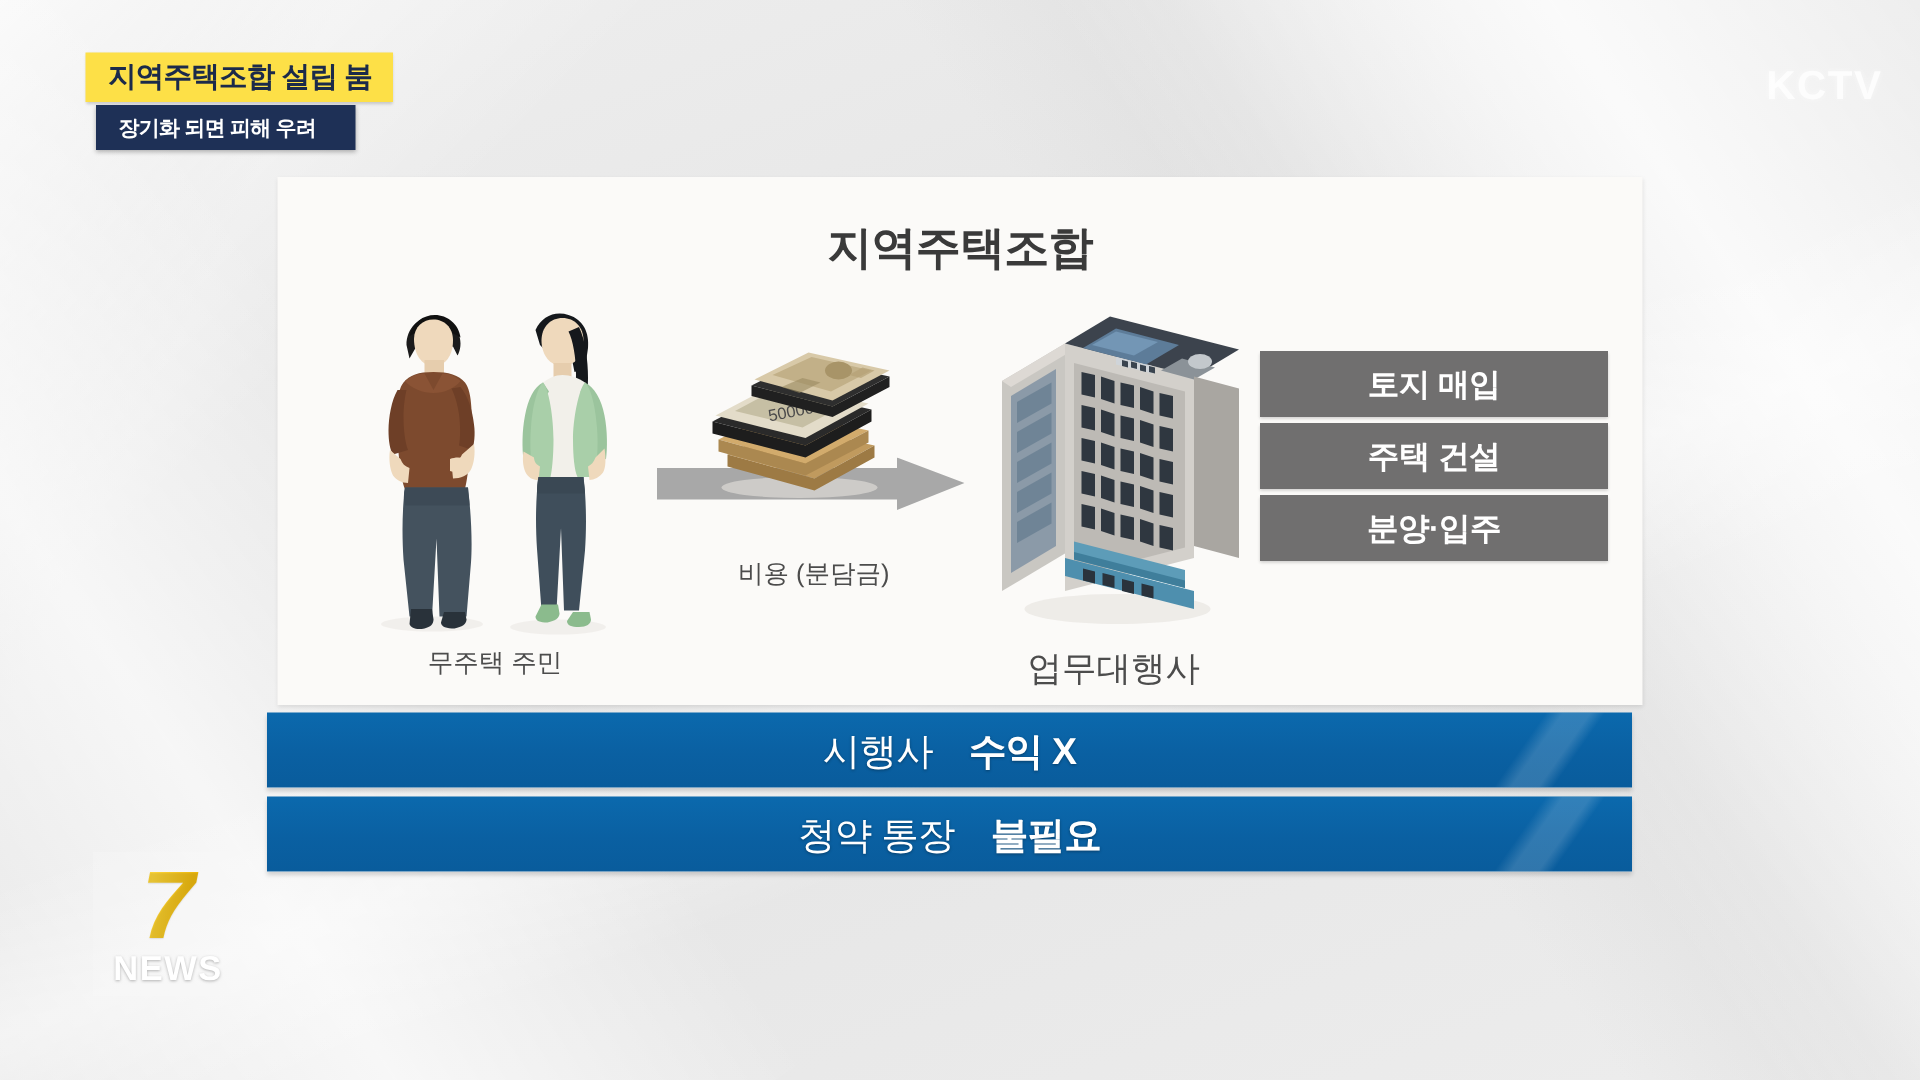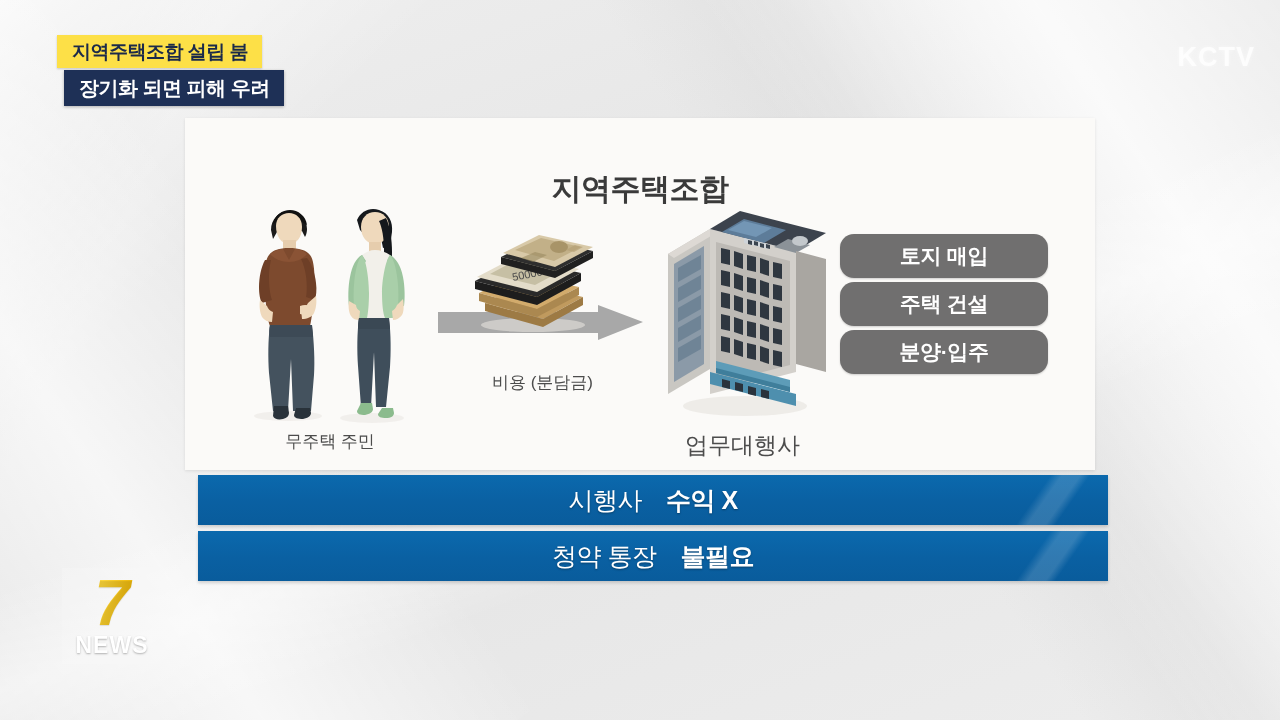--- a/index.html
+++ b/index.html
@@ -46,21 +46,21 @@
     font-weight:bold; letter-spacing:-0.5px;
     line-height:1;
   }
   #hl-line1 {
     background:#fde047; color:#1b2a4a;
     font-size:19px; padding:7px 14px 7px 15px;
     box-shadow:0 1px 2px rgba(0,0,0,0.18);
   }
   #hl-line2 {
     background:#1e3056; color:#ffffff;
-    font-size:20px; padding:8px 14px 8px 15px;
+    font-size:14px; padding:8px 26px 8px 15px;
     margin-top:2px; margin-left:7px;
     box-shadow:0 1px 3px rgba(0,0,0,0.28);
   }
 
   
   #kctv-logo {
     position:absolute; right:25px; top:42px; z-index:30;
     font-size:27px; font-weight:bold; letter-spacing:1px;
     color:rgba(255,255,255,0.78);
     text-shadow:0 0 4px rgba(255,255,255,0.5);
@@ -88,21 +88,21 @@
 
   
   #info-card {
     position:absolute; left:185px; top:118px; width:910px; height:352px;
     background:#fbfaf8; z-index:20;
     box-shadow:0 1px 3px rgba(0,0,0,0.10);
   }
   #card-title {
     position:absolute; left:0; right:0; top:27px;
     text-align:center; font-size:30px; font-weight:bold;
-    color:#3a3a3a; letter-spacing:-0.5px;margin-top:24px;
+    color:#3a3a3a; letter-spacing:-0.5px;
   }
 
   
   #people-group { position:absolute; left:55px; top:76px; width:180px; height:230px; }
   #label-residents {
     position:absolute; left:20px; top:312px; width:250px; text-align:center;
     font-size:17px; color:#4c4c4c;
   }
 
   
@@ -118,31 +118,30 @@
   
   #building-group { position:absolute; left:465px; top:80px; width:185px; height:225px; }
   #label-agency {
     position:absolute; left:450px; top:312px; width:215px; text-align:center;
     font-size:23px; color:#4c4c4c;
   }
 
   
   #step-boxes { position:absolute; left:655px; top:116px; width:210px; }
   .step-box {
-    width:208px; height:44px; margin-bottom:4px;
+    width:232px; height:44px; margin-bottom:4px;
     background:#706f6f;
     display:flex; align-items:center; justify-content:center;
     color:#ffffff; font-size:21px; font-weight:bold; letter-spacing:-0.3px;
     box-shadow:0 1px 2px rgba(0,0,0,0.18);
-    border-radius:14px;
   }
 
   
   #benefit-bars {
-    position:absolute; left:198px; top:475px; width:799px; z-index:20;
+    position:absolute; left:178px; top:475px; width:799px; z-index:20;
   }
   .benefit-bar {
     position:relative; width:910px; height:50px; margin-bottom:6px;
     background:linear-gradient(180deg,#0b69ad 0%,#0a60a2 55%,#095c9c 100%);
     overflow:hidden;
     box-shadow:0 2px 3px rgba(0,0,0,0.16);
   }
   .bar-sheen {
     position:absolute; right:-10px; top:0; width:130px; height:100%;
     background:linear-gradient(125deg, rgba(255,255,255,0) 38%, rgba(255,255,255,0.16) 45%, rgba(255,255,255,0.16) 56%, rgba(255,255,255,0) 62%);

